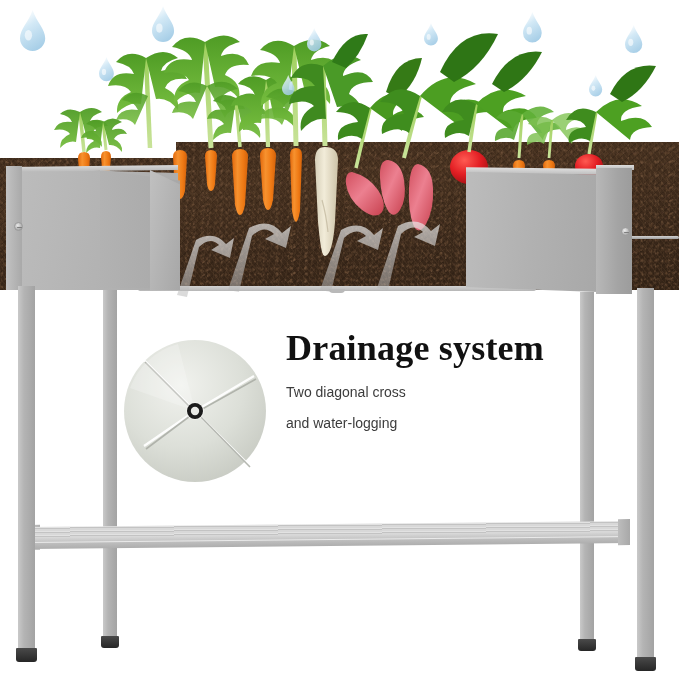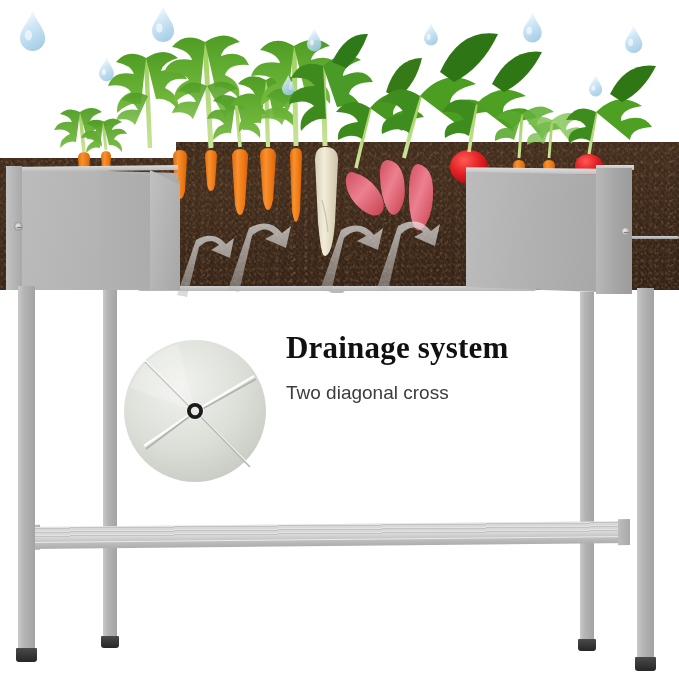--- a/index.html
+++ b/index.html
@@ -218,30 +218,30 @@
 
   
   .text-block {
     position: absolute;
     left: 286px; top: 330px;
     width: 340px;
   }
   .headline {
     font-family: "Liberation Serif", "DejaVu Serif", serif;
     font-weight: 700;
-    font-size: 31px;
+    font-size: 36px;
     line-height: 36px;
     color: #111111;
     letter-spacing: 0.2px;
     white-space: nowrap;
   }
   .body-lines {
     margin-top: 11px;
     font-family: "Liberation Sans", sans-serif;
-    font-size: 19px;
+    font-size: 14px;
     line-height: 31px;
     color: #3c3c3c;
     font-weight: 400;
   }
   .body-lines div { white-space: nowrap; }
 
   
   .funnel-wrap {
     position: absolute;
     left: 120px; top: 336px;
@@ -553,16 +553,17 @@
       <circle cx="75" cy="75" r="9" fill="#f2f3ef"></circle>
       <circle cx="75" cy="75" r="8" fill="#1b1b1b"></circle>
       <circle cx="75" cy="75" r="4.2" fill="#e9eae6"></circle>
     </svg>
   </div>
 
   <div class="text-block">
     <div class="headline">Drainage system</div>
     <div class="body-lines">
       <div>Two diagonal cross</div>
+      <div>and water-logging</div>
     </div>
   </div>
 
 </div>
 
 </body></html>

